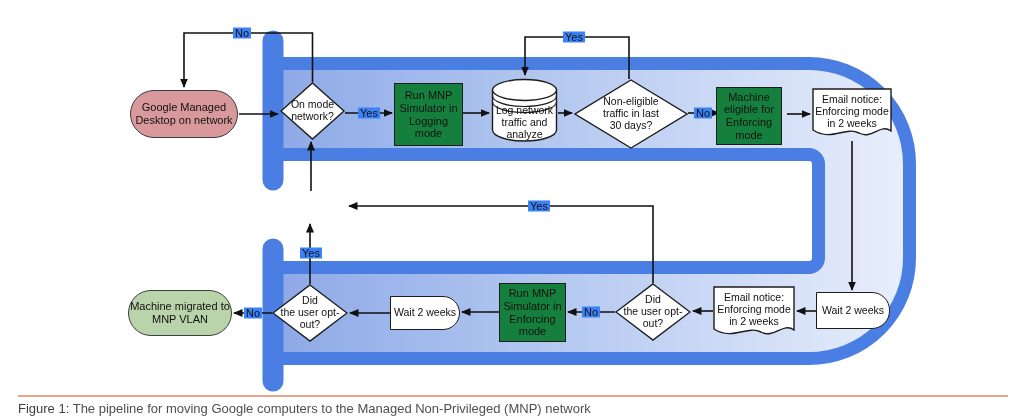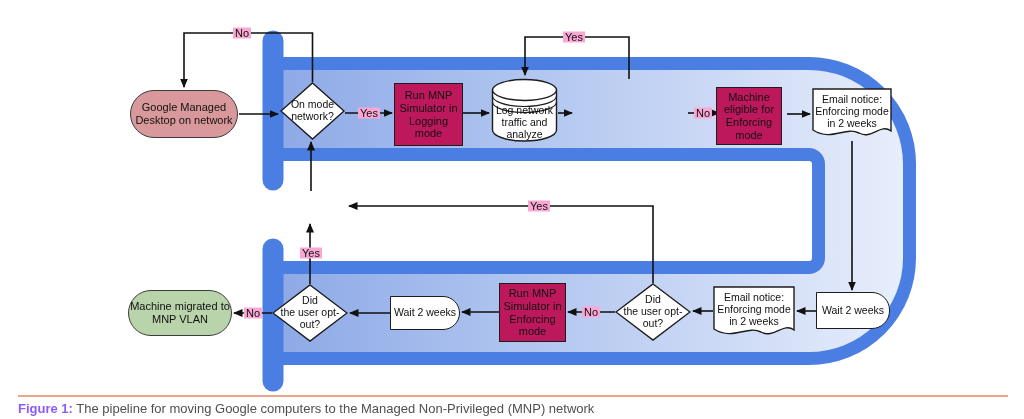--- a/index.html
+++ b/index.html
@@ -6,38 +6,38 @@
   #stage{
     position:relative;width:1024px;height:419px;background:#fff;overflow:hidden;
     font-family:"Liberation Sans", sans-serif;color:#111;
   }
   #pipe-svg{position:absolute;left:0;top:0;}
   .node{
     position:absolute;display:flex;align-items:center;justify-content:center;
     text-align:center;font-size:11px;line-height:1.14;white-space:pre-line;
     box-sizing:border-box;color:#111;
   }
-  .rect{background:#be185d;border:1.4px solid #1c1c1c;}
+  .rect{background:#15803d;border:1.4px solid #1c1c1c;}
   .stadium{border:1.6px solid #3c3c3c;}
   .delay{background:#fff;border:1.4px solid #1c1c1c;font-size:10.5px;}
   .diamond{background:transparent;}
   .diamond svg,.docsvg,.cylsvg{position:absolute;left:0;top:0;}
   .shape-text{
     position:absolute;left:0;right:0;text-align:center;font-size:10.5px;line-height:1.15;
     white-space:pre-line;color:#111;
   }
   .dtext{position:absolute;inset:0;display:flex;align-items:center;justify-content:center;
     text-align:center;font-size:10.5px;line-height:1.12;white-space:pre-line;}
   .edge-label{
     position:absolute;transform:translate(-50%,-50%);font-size:11px;line-height:1;
-    background:#f9a8d4;padding:0 2px;color:#111;
+    background:#3b82f6;padding:0 2px;color:#111;
   }
   #caption-rule{position:absolute;left:18px;top:395px;width:990px;height:2px;background:#eba58a;}
   #caption{position:absolute;left:18px;top:401px;font-size:13px;color:#4f4f4f;}
-  #caption .fig-label{font-weight:bold;color:#8b5cf6;}
+  #caption .fig-label{font-weight:normal;color:#404040;}
 </style>
 </head>
 <body>
 
 <div id="stage">
 
   <svg id="pipe-svg" width="1024" height="419" viewBox="0 0 1024 419">
     <defs>
       <linearGradient id="pg" x1="260" y1="0" x2="916" y2="0" gradientUnits="userSpaceOnUse">
         <stop offset="0" stop-color="#8ba7e6"></stop>
@@ -99,20 +99,28 @@
       <path d="M 1.5 12 V 52 A 32 11 0 0 0 65.5 52 V 12" fill="#fff" stroke="#1c1c1c" stroke-width="1.4"></path>
       <ellipse cx="33.5" cy="12" rx="32" ry="10.5" fill="#fff" stroke="#1c1c1c" stroke-width="1.4"></ellipse>
       <path d="M 1.5 18 A 32 10.5 0 0 0 65.5 18" fill="none" stroke="#1c1c1c" stroke-width="1.2"></path>
       <path d="M 1.5 24 A 32 10.5 0 0 0 65.5 24" fill="none" stroke="#1c1c1c" stroke-width="1.2"></path>
     </svg>
     <div class="shape-text" style="top:26px;">Log network
 traffic and
 analyze</div>
   </div>
 
+  <div class="node diamond" style="left:574px;top:79px;width:114px;height:70px;">
+    <svg width="114" height="70">
+      <polygon points="57,1 113,35 57,69 1,35" fill="#fff" stroke="#1c1c1c" stroke-width="1.4"></polygon>
+    </svg>
+    <div class="dtext">Non-eligible
+traffic in last
+30 days?</div>
+  </div>
 
   <div class="node rect" style="left:716px;top:87px;width:66px;height:58px;">Machine
 eligible for
 Enforcing
 mode</div>
 
   <div class="node" style="left:812px;top:88px;width:80px;height:55px;">
     <svg class="docsvg" width="80" height="55">
       <path d="M 1 1 H 79 V 43 C 68 35 60 52 47 45 C 33 38 20 54 1 42 Z" fill="#fff" stroke="#1c1c1c" stroke-width="1.4"></path>
     </svg>

